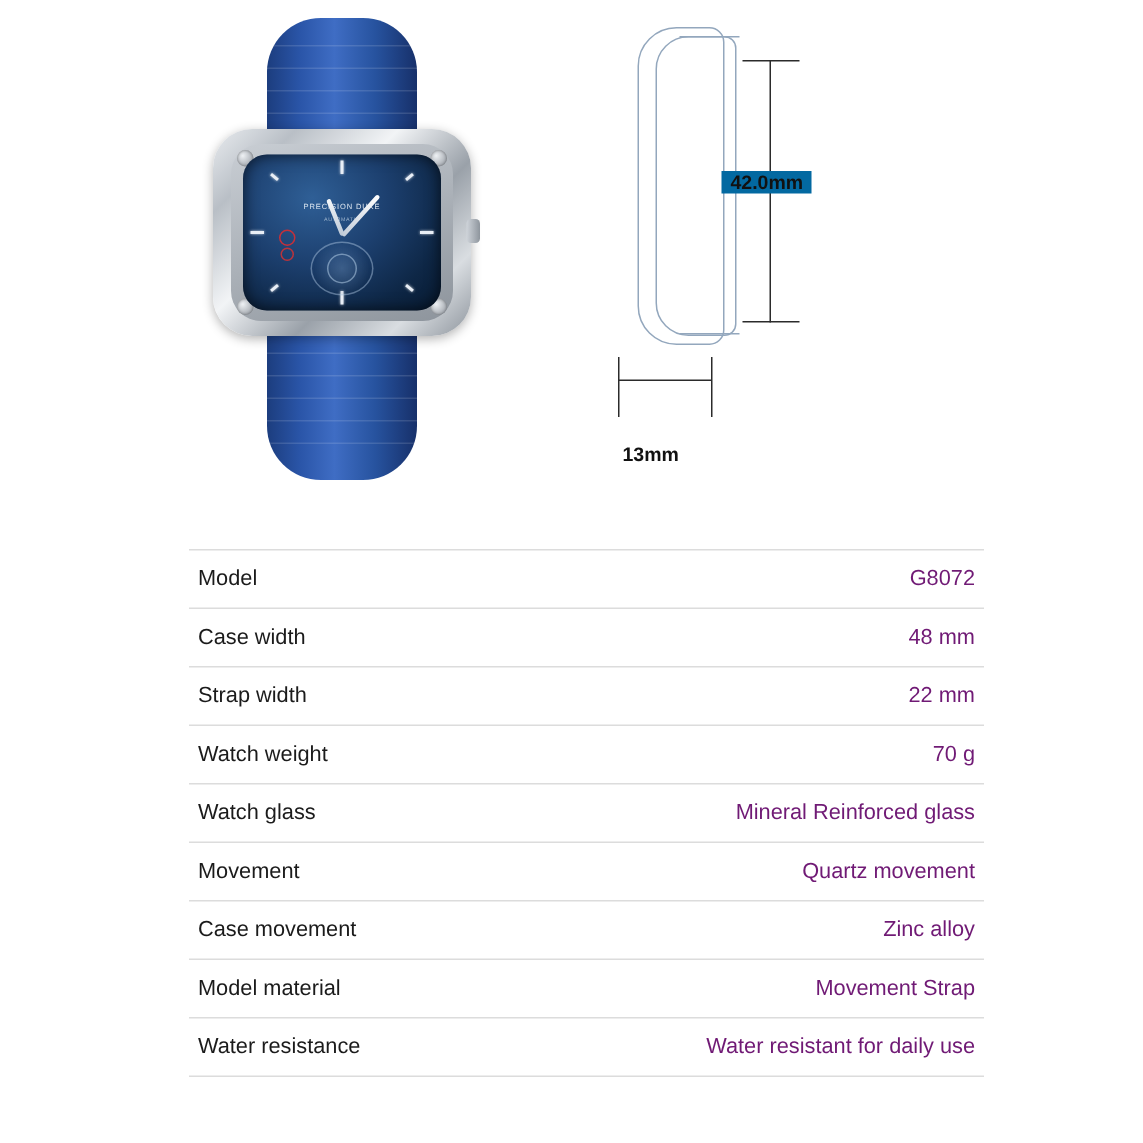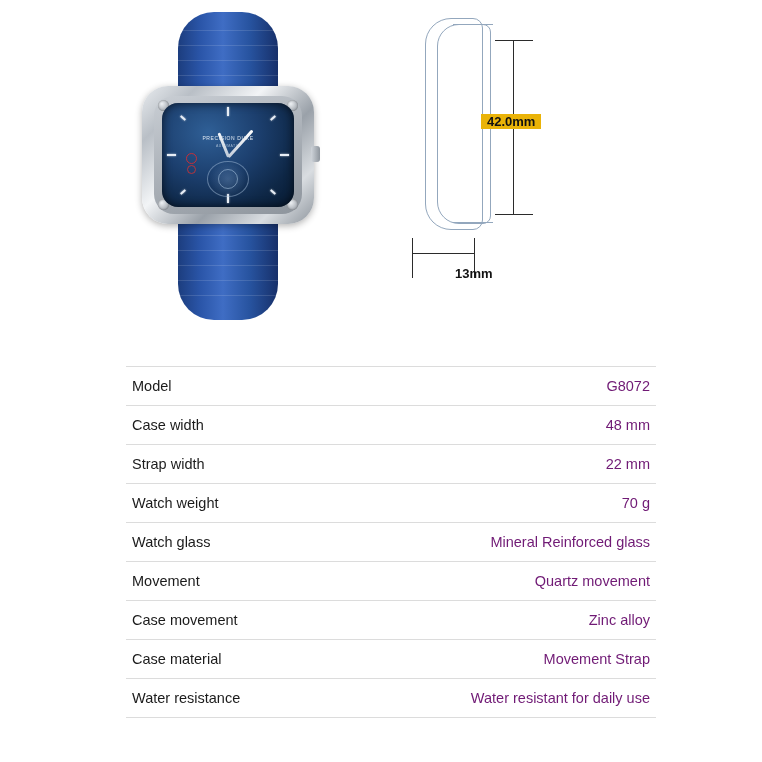--- a/index.html
+++ b/index.html
@@ -238,21 +238,21 @@
     width: 38px;
     height: 1.3px;
     background: #2b2b2b;
   }
   .dim-v-cap-t { top: 30px; }
   .dim-v-cap-b { top: 204px; }
   .dim-v-label {
     position: absolute;
     left: 86px;
     top: 104px;
-    background: #eab308;
+    background: #0369a1;
     padding: 0 6px;
     font-size: 13px;
     font-weight: bold;
     color: #111;
     white-space: nowrap;
   }
   .ext-line-l, .ext-line-r {
     position: absolute;
     width: 1.1px;
     background: #2b2b2b;
@@ -263,26 +263,25 @@
     position: absolute;
     left: 17px;
     top: 243px;
     width: 62px;
     height: 1.3px;
     background: #2b2b2b;
   }
   .dim-h-label {
     position: absolute;
     left: 20px;
-    top: 256px;
+    top: 285px;
     font-size: 13px;
     font-weight: bold;
     color: #111;
     white-space: nowrap;
-    margin-left: 40px;
   }
 
   
   .spec-table {
     position: absolute;
     left: 126px;
     top: 366px;
     width: 530px;
   }
   .spec-row {
@@ -400,21 +399,21 @@
     </div>
     <div class="spec-row">
       <div class="spec-label">Movement</div>
       <div class="spec-value">Quartz movement</div>
     </div>
     <div class="spec-row">
       <div class="spec-label">Case movement</div>
       <div class="spec-value">Zinc alloy</div>
     </div>
     <div class="spec-row">
-      <div class="spec-label">Case material</div>
+      <div class="spec-label">Model material</div>
       <div class="spec-value">Movement Strap</div>
     </div>
     <div class="spec-row">
       <div class="spec-label">Water resistance</div>
       <div class="spec-value">Water resistant for daily use</div>
     </div>
 
   </div>
 </div>
 

